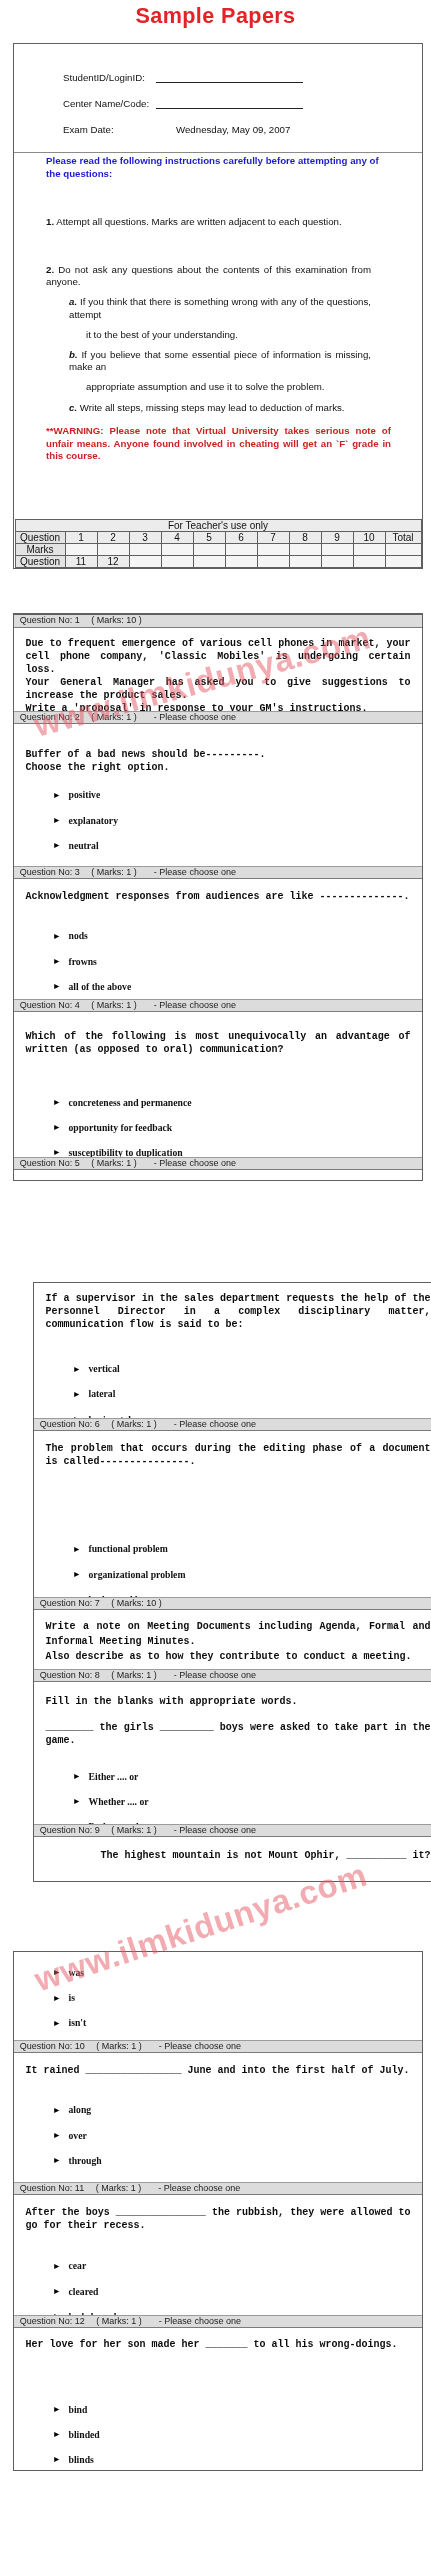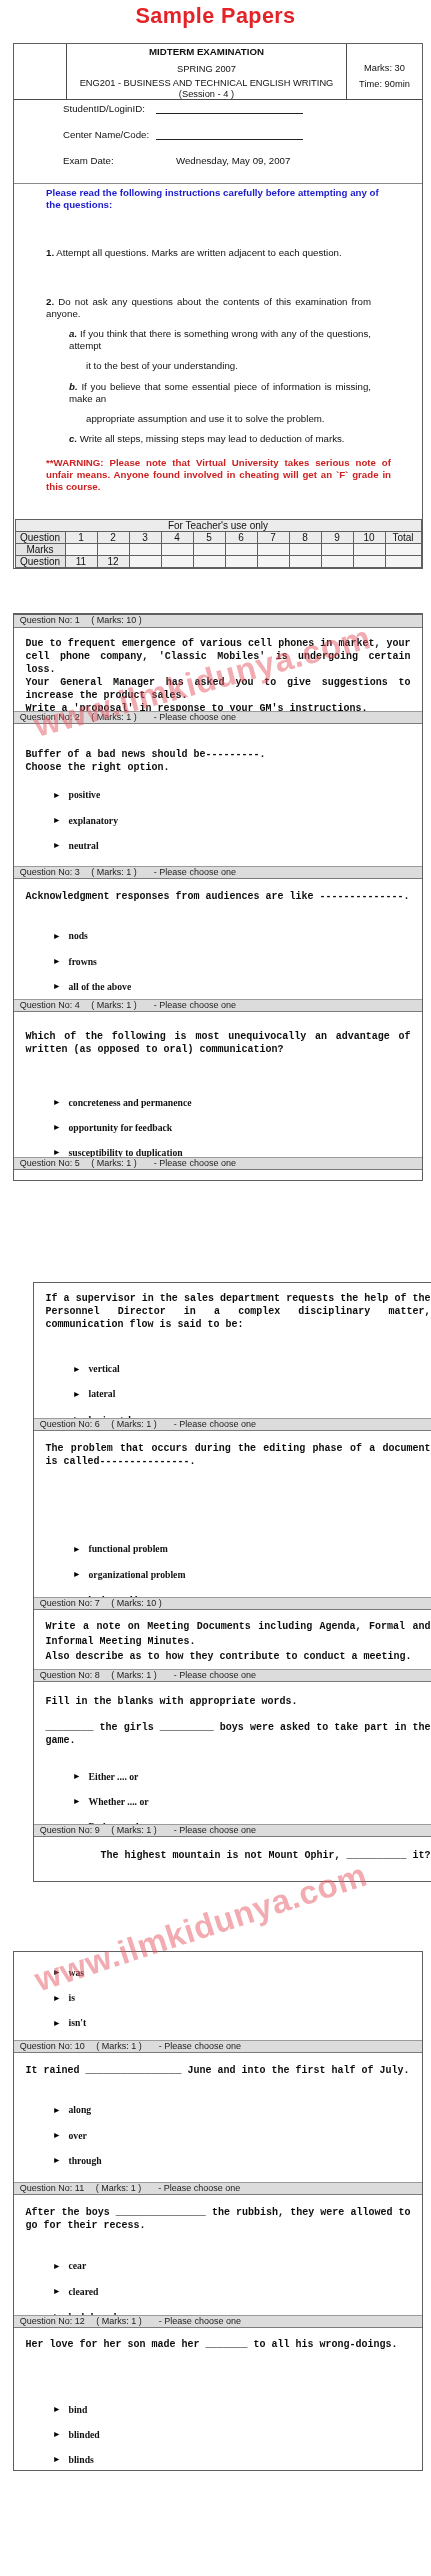--- a/index.html
+++ b/index.html
@@ -79,32 +79,20 @@
   #wm1{left:30px;top:708px;transform:rotate(-15deg);}
   #wm2{left:30px;top:1963px;transform:rotate(-18deg);}
 </style>
 </head>
 <body>
 
 <div id="title">Sample Papers</div>
 
 <div class="frag" id="p1" style="top:43px;height:526px;">
 
-  <div class="ht">
-    <div class="ht-left"></div>
-    <div class="ht-mid">
-      <div class="ht-title">MIDTERM  EXAMINATION</div>
-      <div class="ht-term">SPRING 2007</div>
-      <div class="ht-course">ENG201 - BUSINESS AND TECHNICAL ENGLISH WRITING (Session - 4 )</div>
-    </div>
-    <div class="ht-right">
-      <div class="ht-marks">Marks: 30</div>
-      <div class="ht-time">Time: 90min</div>
-    </div>
-  </div>
 
   <div class="srow">
     <span class="slabel">StudentID/LoginID:</span>
     <span class="sline"></span>
   </div>
   <div class="srow">
     <span class="slabel">Center Name/Code:</span>
     <span class="sline"></span>
   </div>
   <div class="srow">

